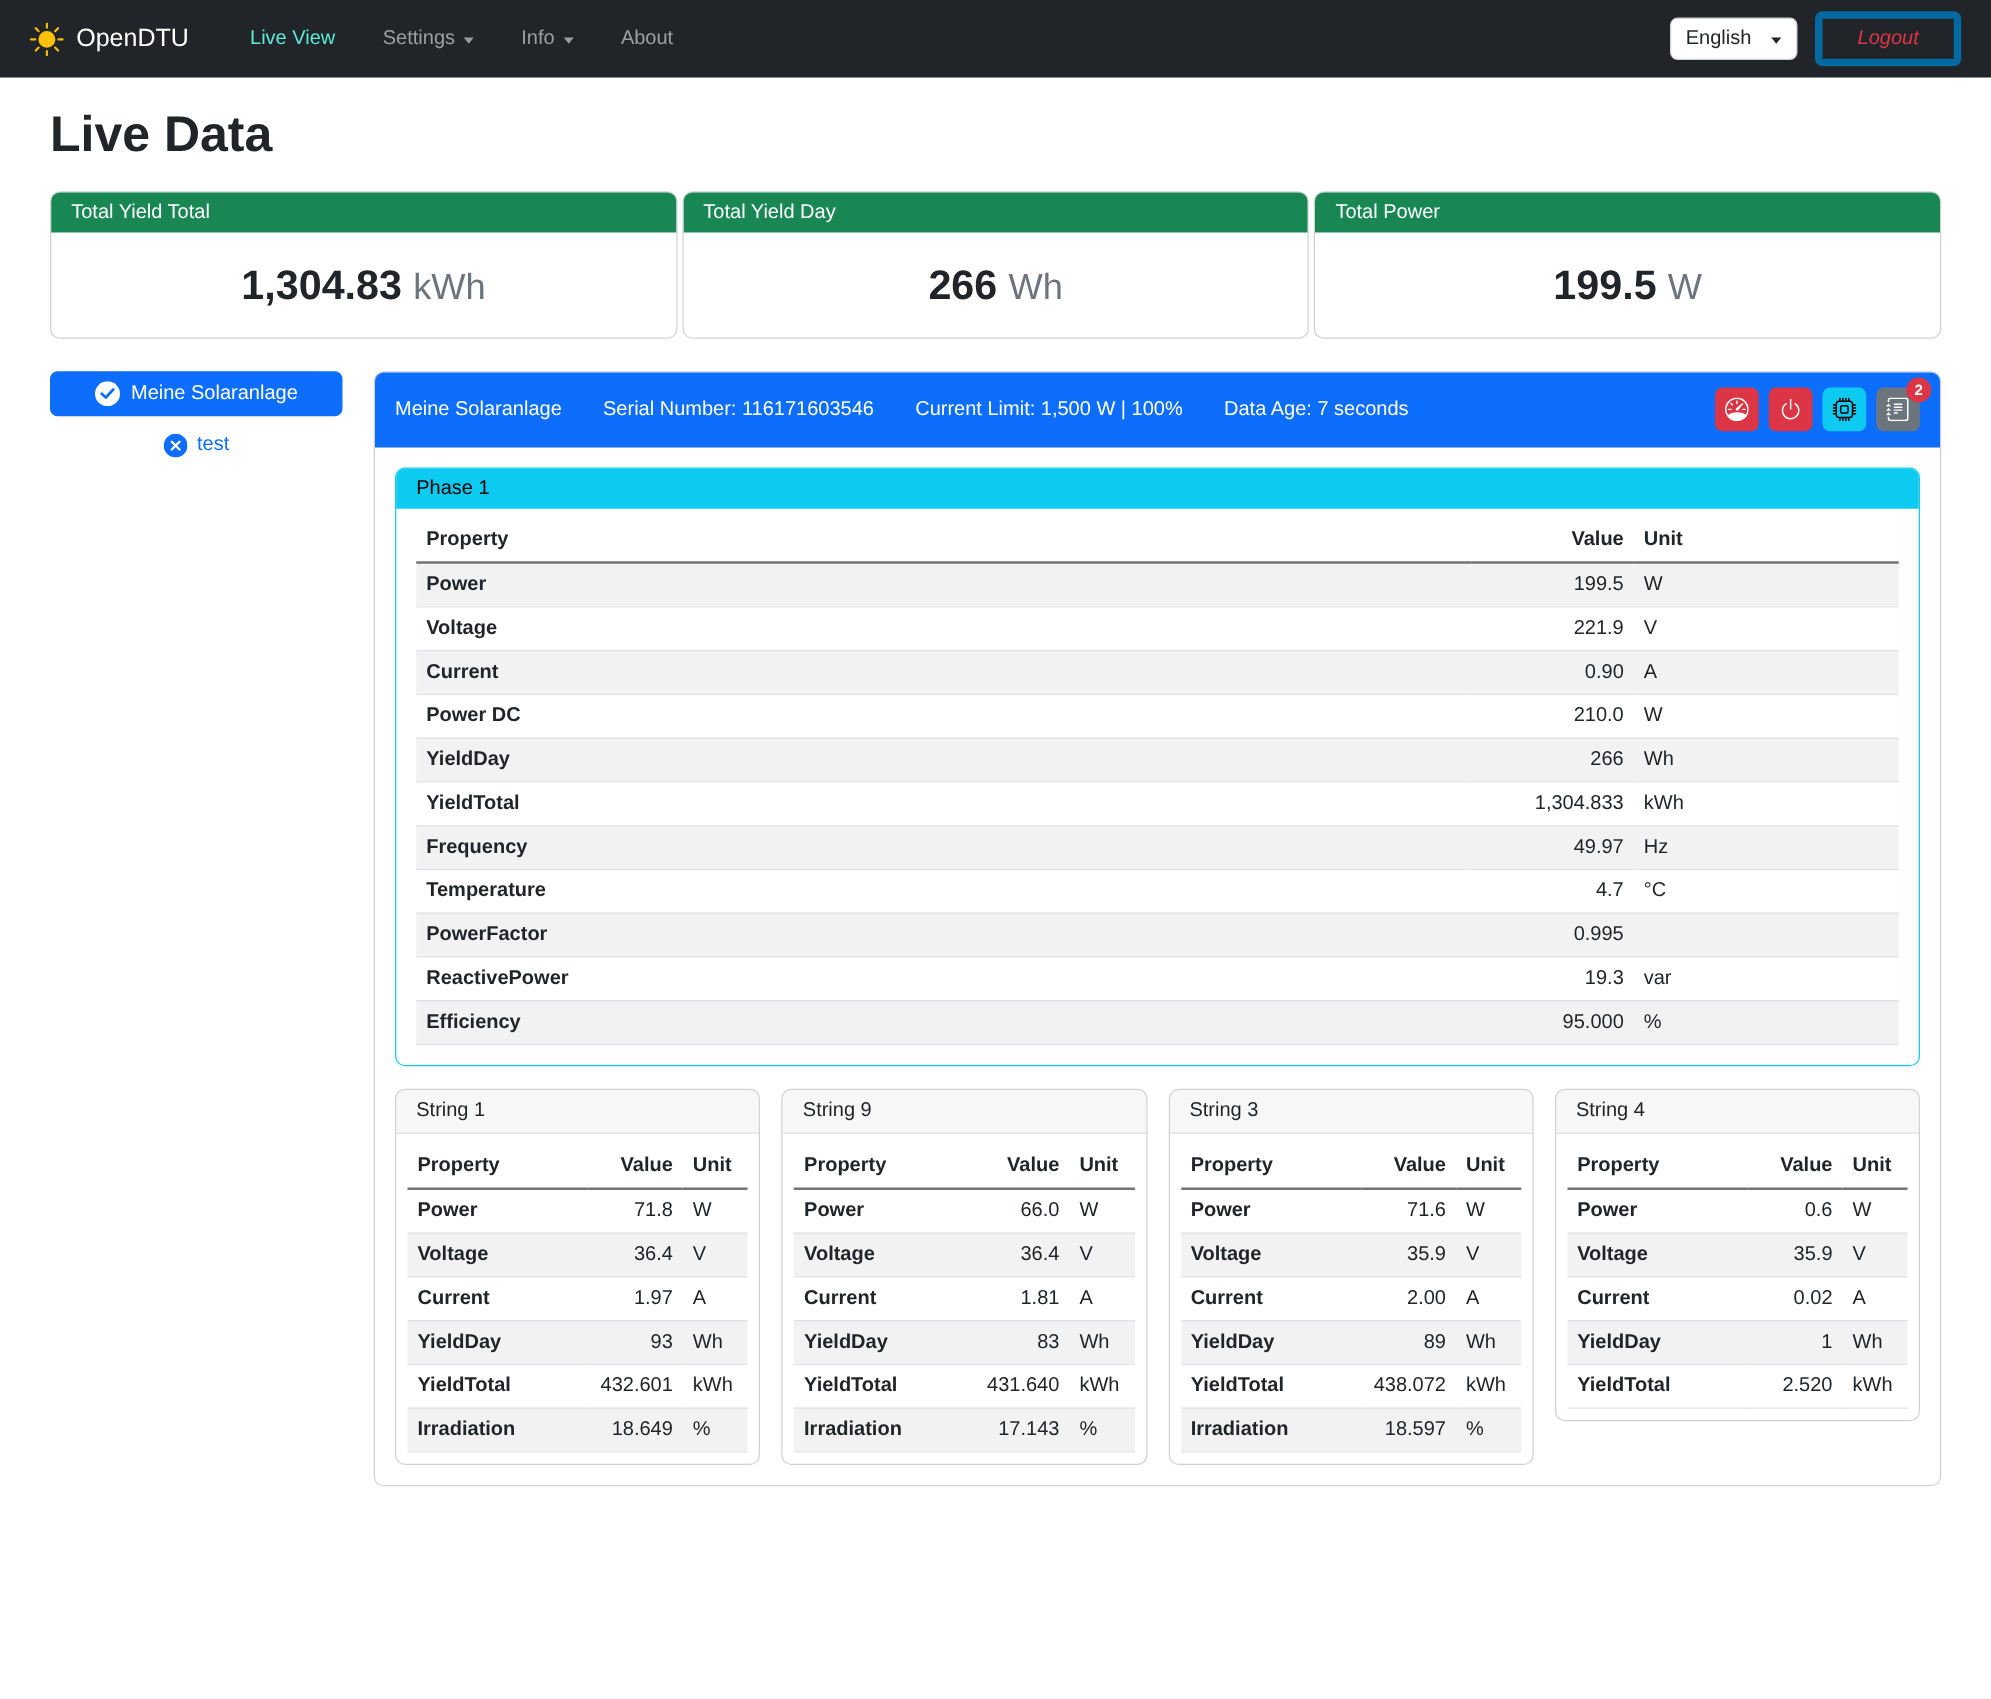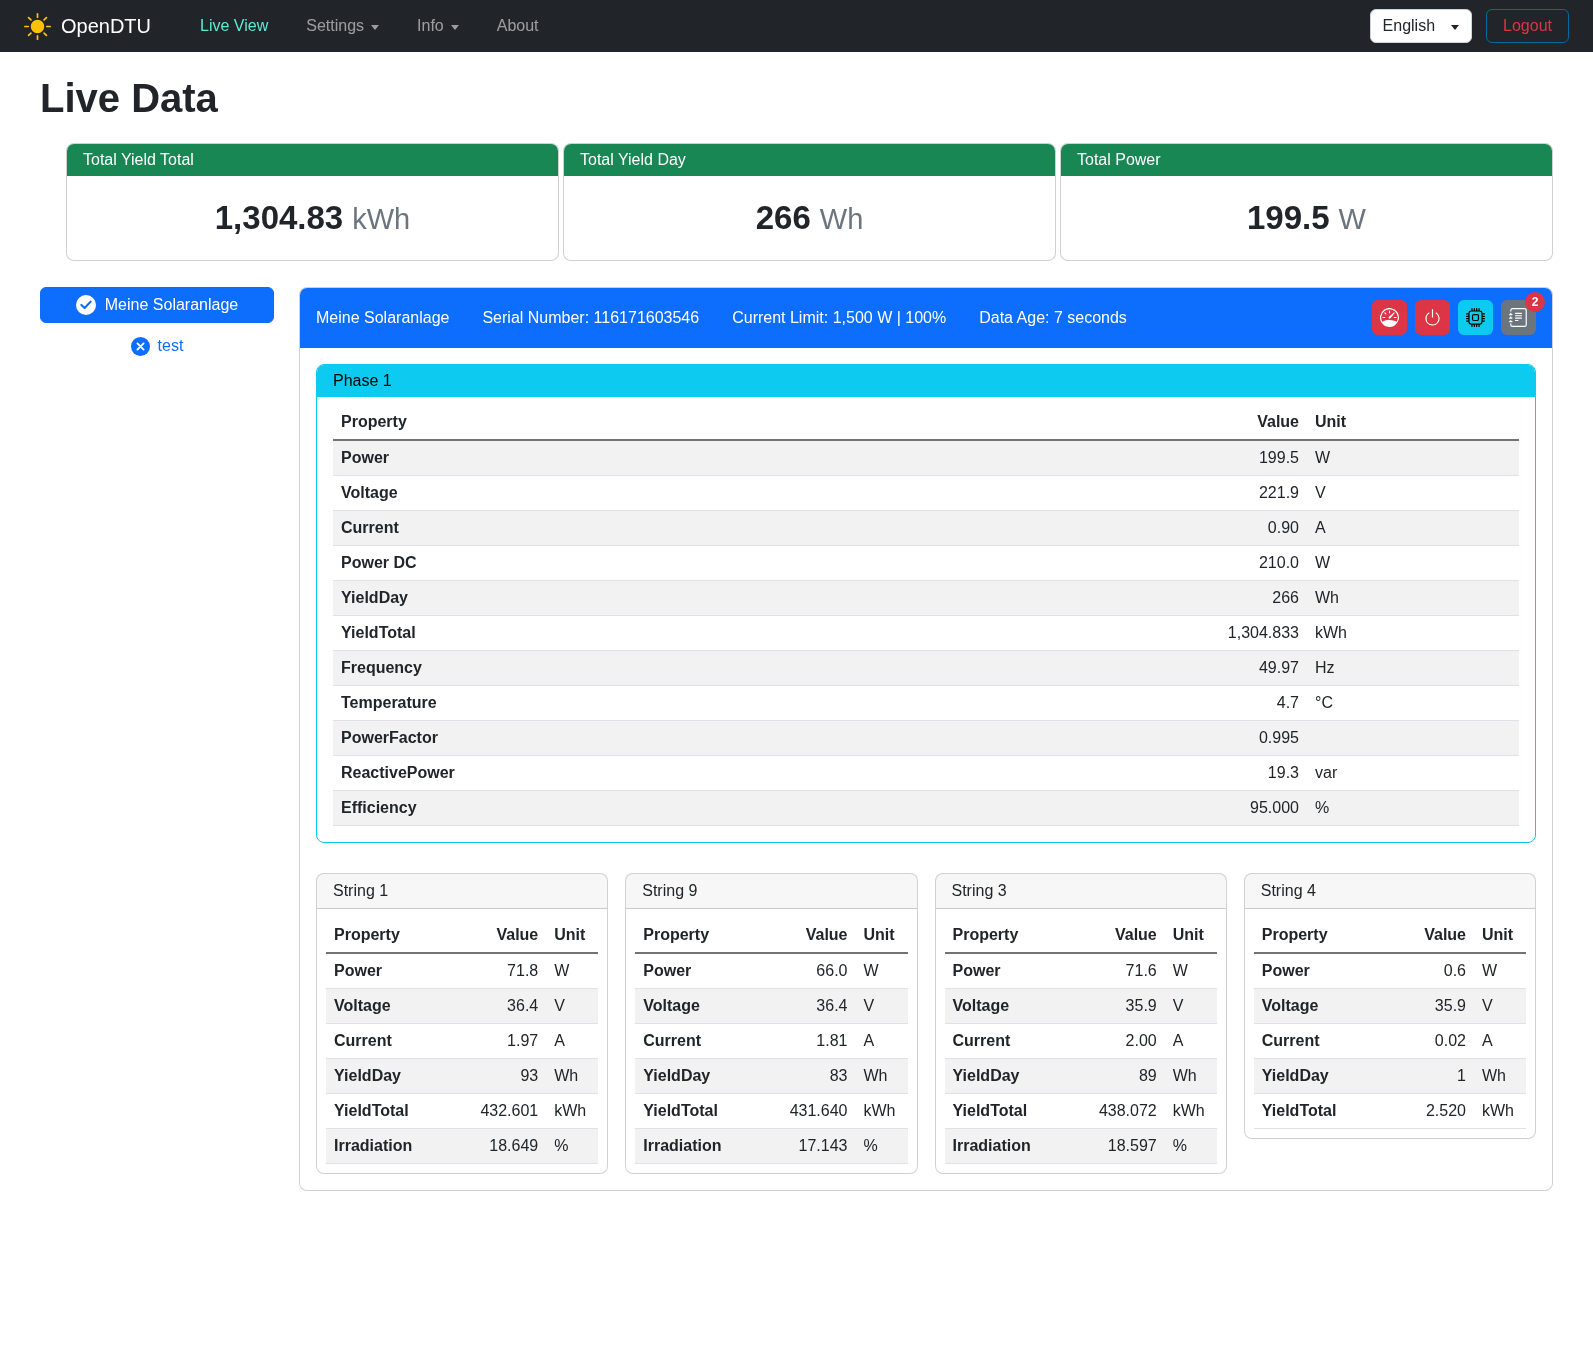--- a/index.html
+++ b/index.html
@@ -33,30 +33,30 @@
     border-left: 4px solid transparent; border-right: 4px solid transparent;
     border-top: 5px solid currentColor; margin-top: 2px;
   }
   .nav-right { margin-left: auto; display: flex; align-items: center; gap: 14px; }
   .lang-select {
     display: flex; align-items: center; gap: 16px;
     background: #fff; color: #212529; border: 1px solid #ced4da;
     border-radius: 6px; padding: 7px 12px; cursor: pointer;
   }
   .logout-btn {
-    background: transparent; color: #dc3545; border: 1px solid #0369a1;
-    border-radius: 6px; padding: 7px 16px; cursor: pointer;
+    background: transparent; color: #dc3545; border: 6px solid #0369a1;
+    border-radius: 6px; padding: 7px 28px; cursor: pointer; font-style: italic;
   }
 
   
   .container { padding: 10px 40px 26px; }
   .page-title { font-size: 40px; font-weight: 600; margin: 14px 0 22px; }
 
   
-  .summary-row { display: flex; gap: 4px; margin-left: 26px; }
+  .summary-row { display: flex; gap: 4px; }
   .card { border: 1px solid rgba(0,0,0,.18); border-radius: 8px; background: #fff; }
   .summary-card { flex: 1; }
   .card-header-green {
     background: #198754; color: #fff; padding: 7px 16px;
     border-radius: 7px 7px 0 0;
   }
   .summary-body { padding: 22px 16px; text-align: center; line-height: 1.2; }
   .summary-value { font-size: 33px; font-weight: 700; }
   .summary-unit { font-size: 29px; font-weight: 400; color: #6c757d; margin-left: 9px; }
 
@@ -110,21 +110,21 @@
   .data-table thead th { font-weight: 700; border-bottom: 2px solid #737373; }
   .data-table th.prop { font-weight: 700; }
   .data-table .val, .data-table th.col-val { text-align: right; white-space: nowrap; }
   .phase-table .col-val { width: 130px; }
   .phase-table .col-unit { width: 212px; }
   .phase-table tbody tr:nth-child(odd) { background: rgba(0,0,0,.05); }
 
   
   .strings-row {
     display: grid; grid-template-columns: repeat(4, 1fr);
-    gap: 17px; margin-top: 30px; align-items: start;
+    gap: 17px; margin-top: 18px; align-items: start;
   }
   .string-card { border: 1px solid rgba(0,0,0,.18); border-radius: 8px; background: #fff; }
   .string-header {
     padding: 8px 16px; border-bottom: 1px solid rgba(0,0,0,.18);
     background: rgba(0,0,0,.03); border-radius: 7px 7px 0 0;
   }
   .string-body { padding: 9px; }
   .string-table .col-val { width: 76px; }
   .string-table .col-unit { width: 52px; }
   .string-table tbody tr:nth-child(even) { background: rgba(0,0,0,.05); }

